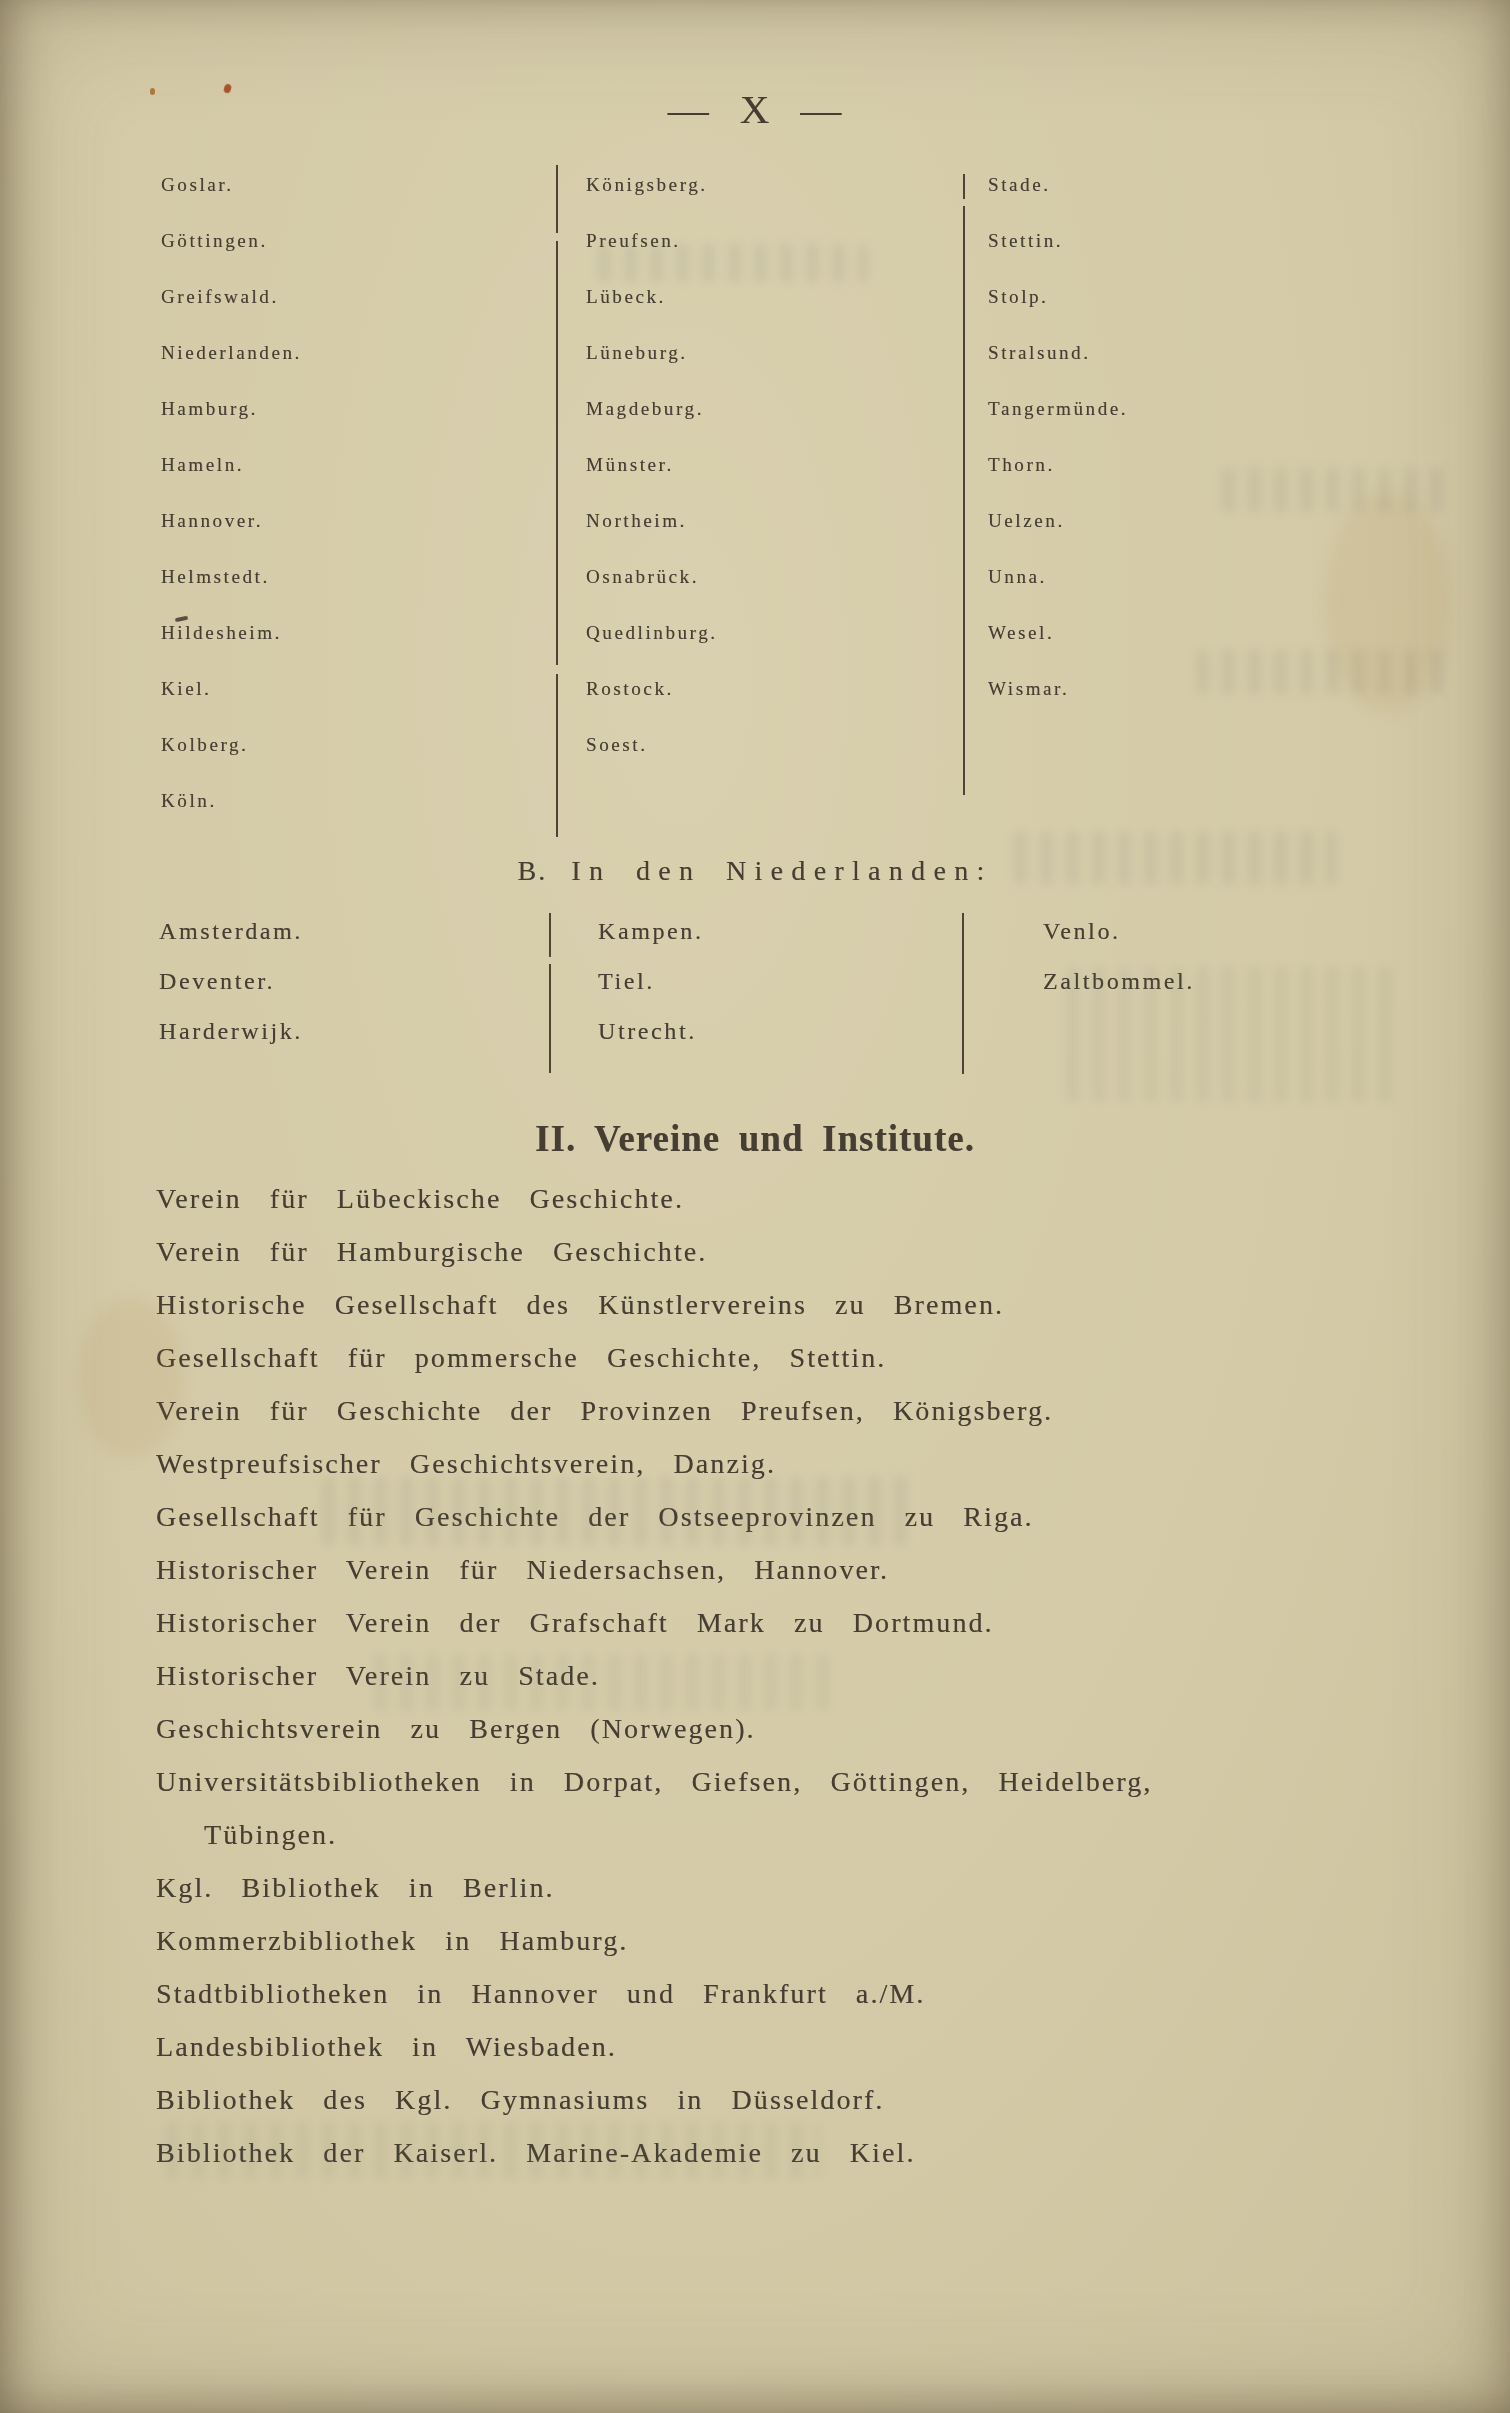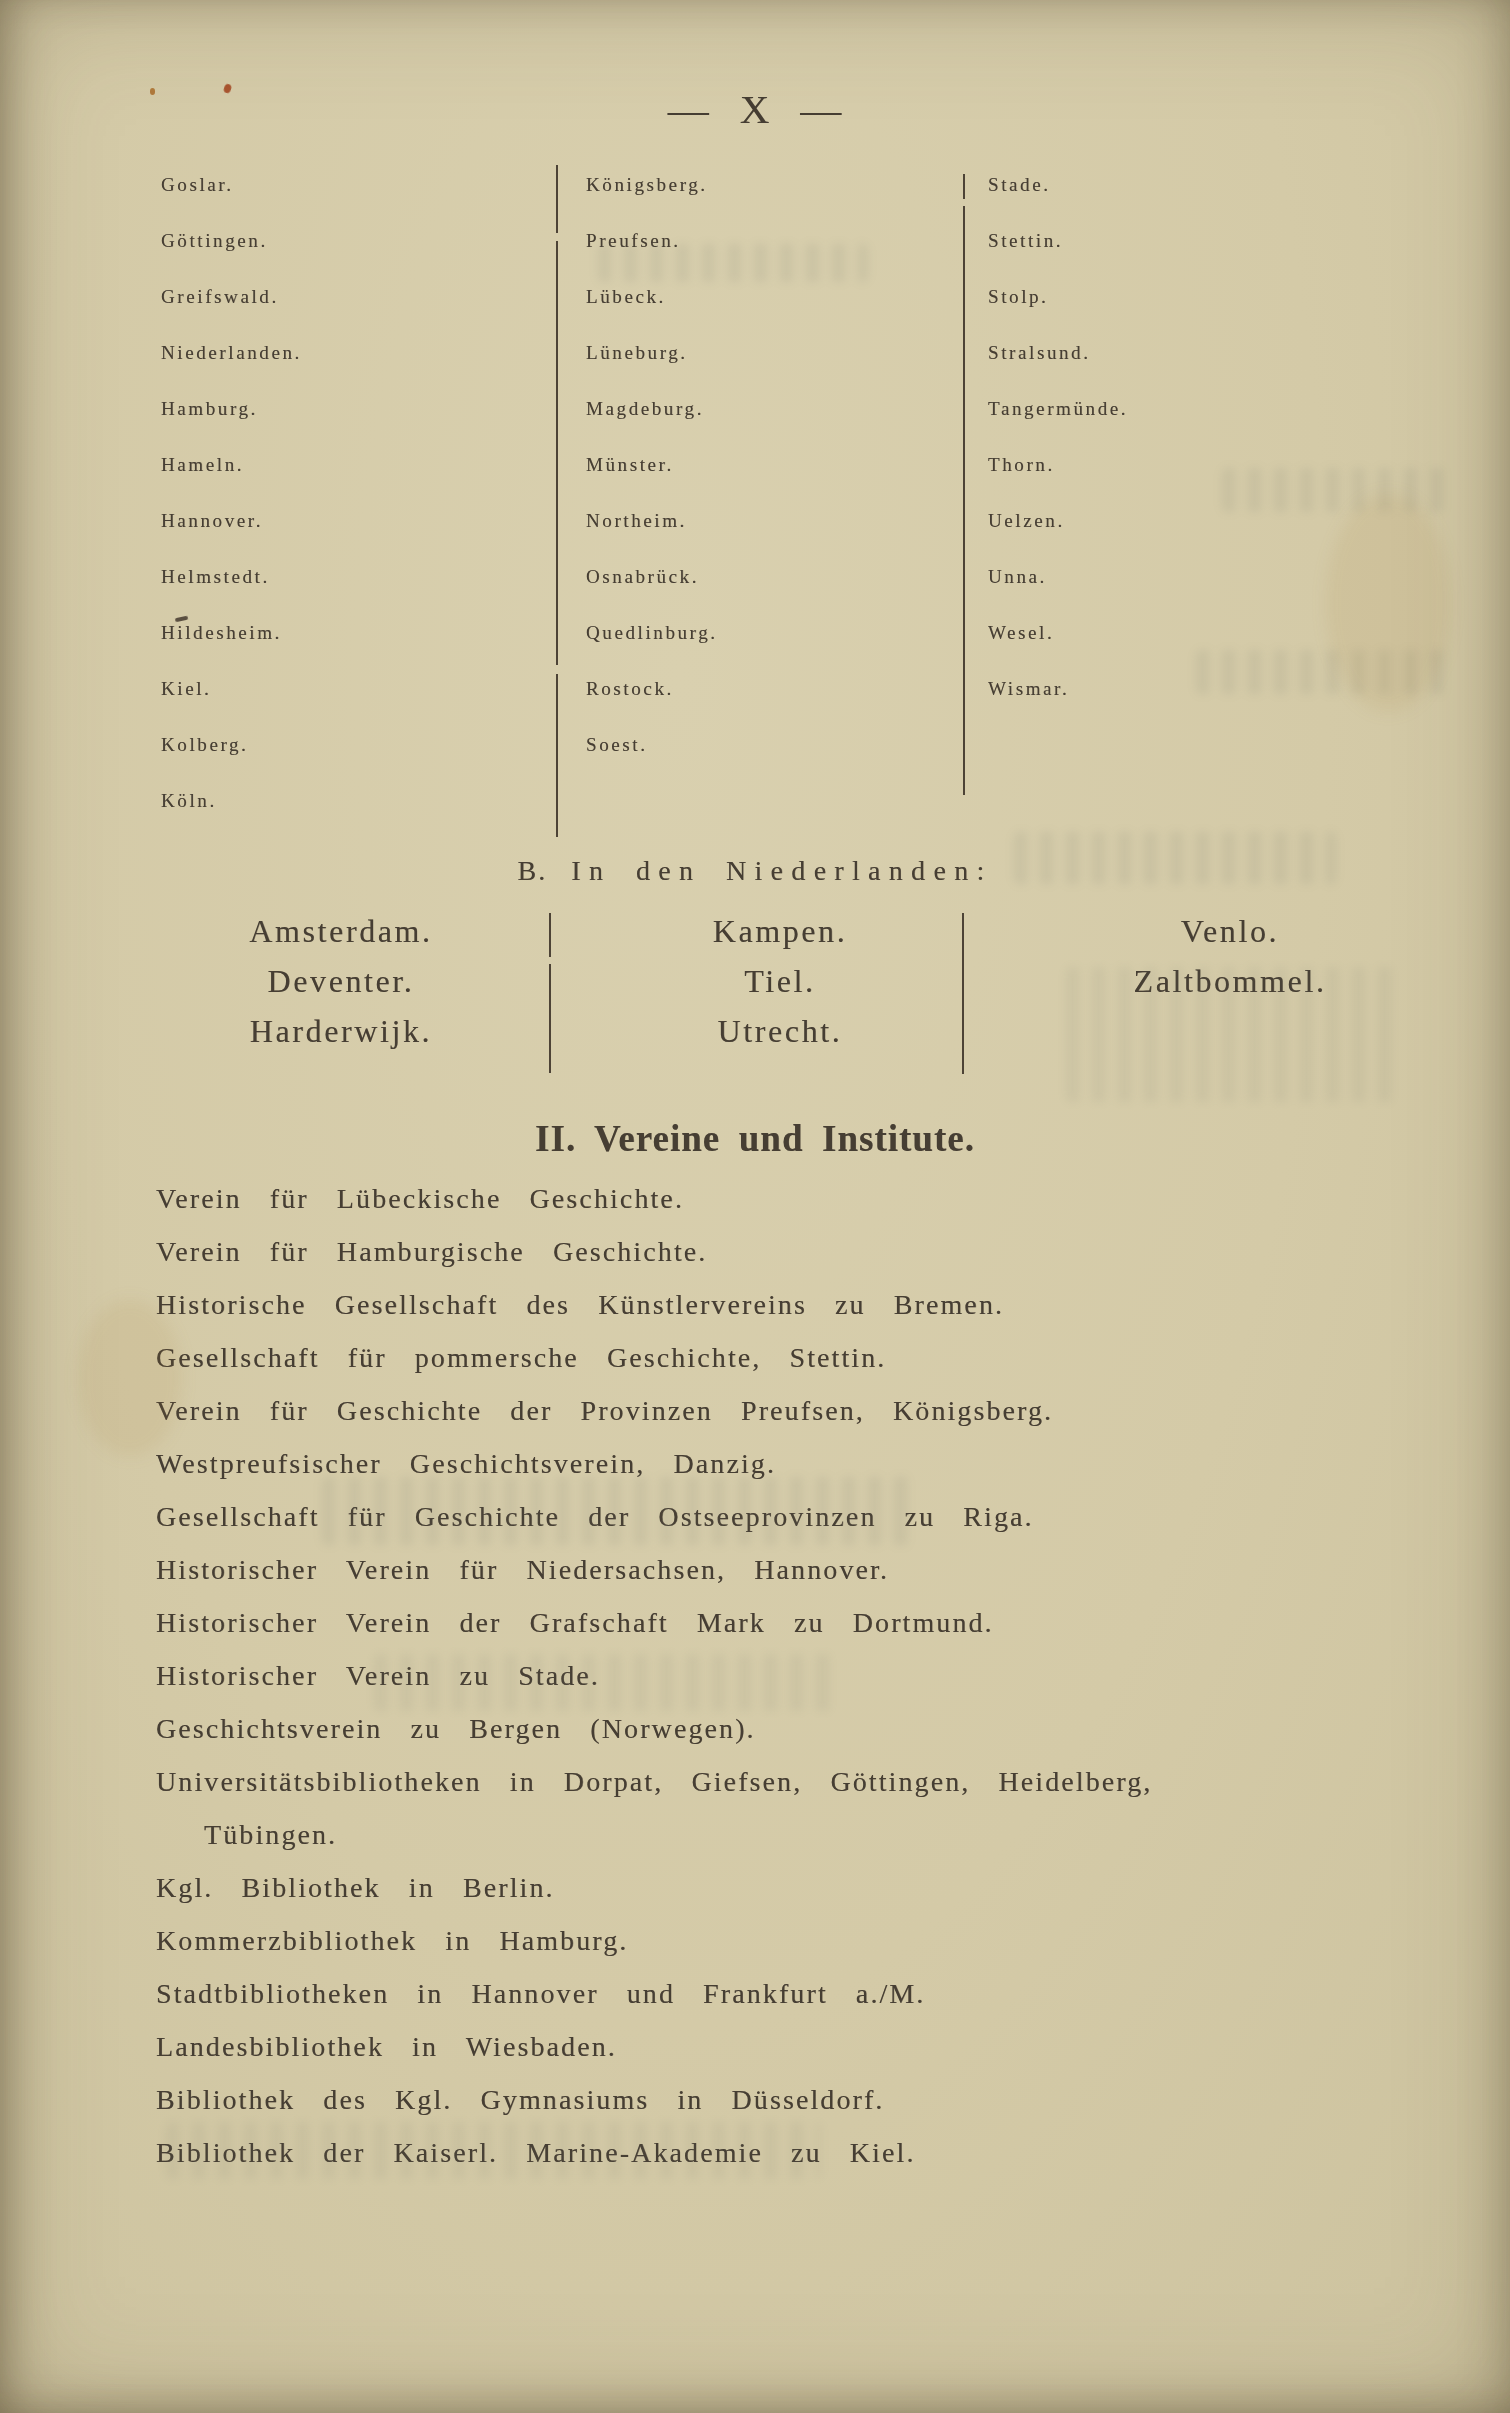--- a/index.html
+++ b/index.html
@@ -55,21 +55,21 @@
 
   
   .heading-b{
     position:absolute;top:855px;left:0;right:0;text-align:center;
     font-size:28px;white-space:nowrap;
   }
   .heading-b .b-label{letter-spacing:2.1px;margin-right:24px;}
   .heading-b .b-title{letter-spacing:8.3px;word-spacing:9.4px;}
 
   
-  .nlcol{position:absolute;top:906px;font-size:32px;letter-spacing:2.6px;text-align:center;}
+  .nlcol{position:absolute;top:906px;font-size:24px;letter-spacing:2.6px;}
   .nlcol .cityline{line-height:50px;white-space:nowrap;}
   .col-n1{left:159px;width:364px;}
   .col-n2{left:598px;width:364px;}
   .col-n3{left:1043px;width:374px;}
 
   
   .heading-ii{
     position:absolute;top:1117px;left:0;right:0;text-align:center;
     font-size:37px;font-weight:bold;letter-spacing:1px;word-spacing:8.3px;
     white-space:nowrap;

